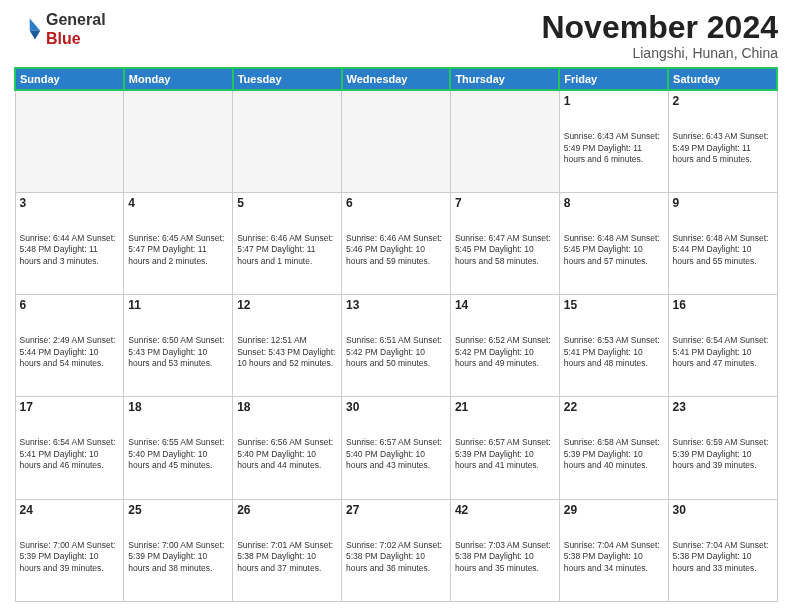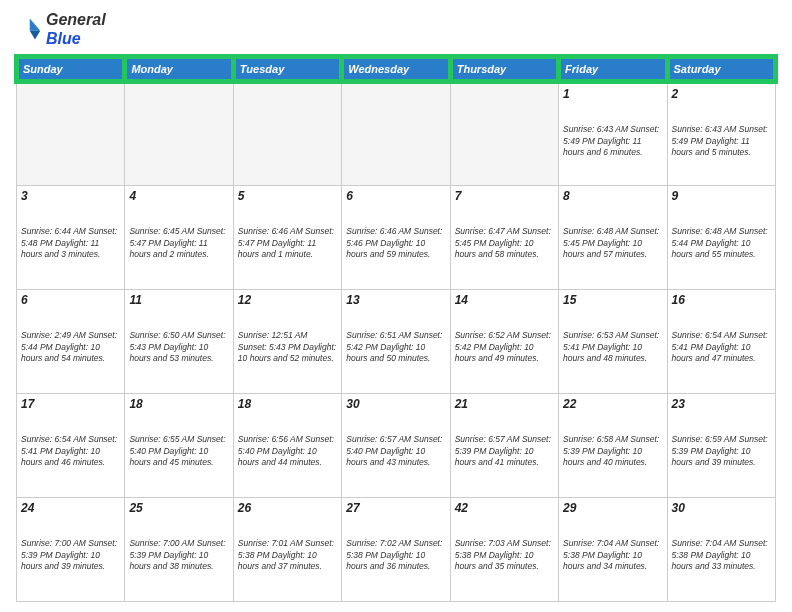--- a/index.html
+++ b/index.html
@@ -9,40 +9,39 @@
       width: 792px;
       height: 612px;
       overflow: hidden;
     }
     .page {
       width: 792px;
       height: 612px;
       padding: 10px 14px 10px 14px;
       display: flex;
       flex-direction: column;
-      font-style: italic;
     }
     .header {
       display: flex;
       align-items: flex-start;
       justify-content: space-between;
       margin-bottom: 6px;
     }
     .logo {
       display: flex;
       align-items: center;
       gap: 4px;
     }
     .logo-text {
       font-size: 16px;
       font-weight: bold;
       line-height: 1.2;
     }
     .logo-general { color: #333; }
-    .logo-blue { color: #1d4ed8; }
+    .logo-blue { color: #b91c1c; }
     .logo-icon {
       width: 28px;
       height: 28px;
     }
     .title-block {
       text-align: right;
     }
     .month-title {
       font-size: 32px;
       font-weight: bold;
@@ -59,21 +58,21 @@
       border-collapse: collapse;
       width: 100%;
       table-layout: fixed;
     }
     .calendar th {
       background: #2a7dc9;
       color: #fff;
       font-size: 11px;
       padding: 4px 4px;
       text-align: left;
-      border: 5px solid #22c55e;
+      border: 2px solid #22c55e;
       font-weight: bold;
     }
     .calendar td {
       border: 1px solid #ccc;
       vertical-align: top;
       padding: 3px 4px;
       height: 82px;
       background: #fff;
       font-size: 9px;
       color: #333;
@@ -103,20 +102,24 @@
     <div class="logo">
       <svg class="logo-icon" viewBox="0 0 32 32">
         <polygon points="18,4 30,18 18,18" fill="#2a7dc9"></polygon>
         <polygon points="18,18 30,18 24,28" fill="#1a5a9a"></polygon>
       </svg>
       <div class="logo-text">
         <span class="logo-general">General</span><br>
         <span class="logo-blue">Blue</span>
       </div>
     </div>
+    <div class="title-block">
+      <div class="month-title">November 2024</div>
+      <div class="location-title">Liangshi, Hunan, China</div>
+    </div>
   </div>
 
   <table class="calendar">
     <thead>
       <tr>
       <th>Sunday</th>
           <th>Monday</th>
           <th>Tuesday</th>
           <th>Wednesday</th>
           <th>Thursday</th>

